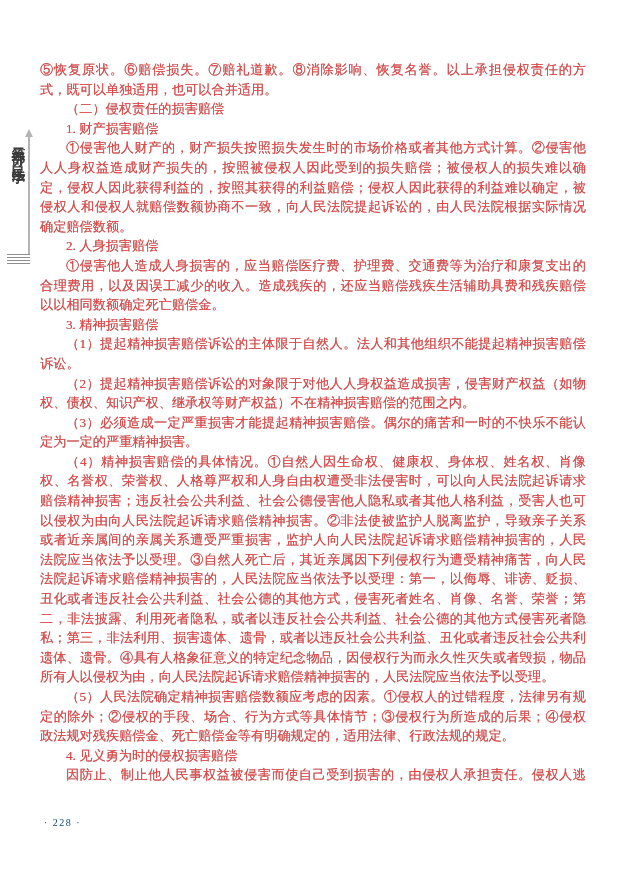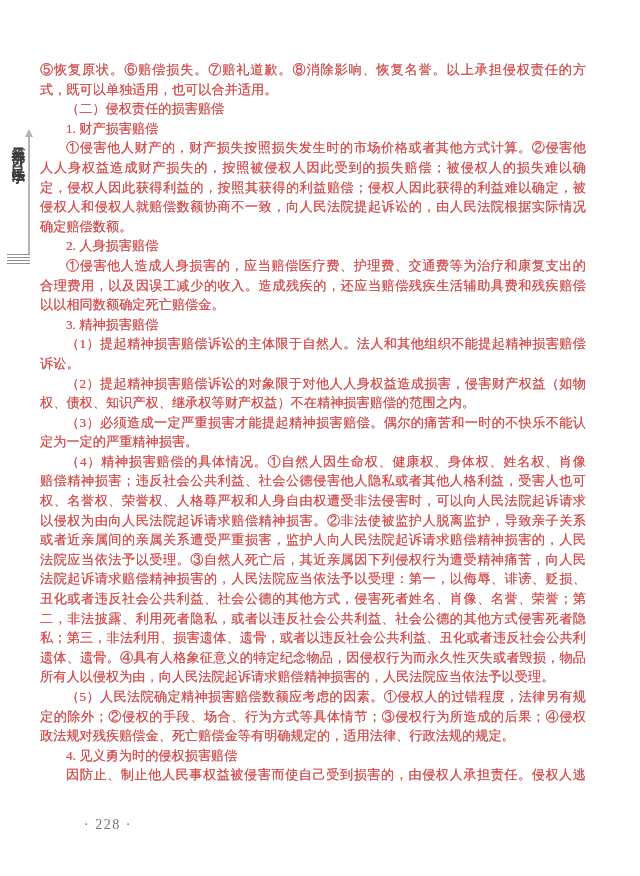--- a/index.html
+++ b/index.html
@@ -46,23 +46,22 @@
   }
   .side-gap{display:inline-block;height:11px;width:1px;}
   .hatch{
     position:absolute;left:0px;top:128px;width:23px;height:10px;
     background:repeating-linear-gradient(180deg,#8f8f8f 0 1px,#ffffff 1px 3px);
   }
 
   
   .page-number{
     position:absolute;left:44px;top:817px;
-    font-size:14px;color:#737373;letter-spacing:1.5px;
+    font-size:10px;color:#0c4a6e;letter-spacing:1.5px;
     font-family:"Liberation Serif","DejaVu Serif",serif;
-    margin-left:40px;
   }
 </style>
 </head>
 <body>
 
 <div class="page">
 
   <aside class="sidebar">
     <div class="arrow-line">
       <div class="arrow-head"></div>
@@ -86,22 +85,22 @@
       <div class="line fill">合理费用，以及因误工减少的收入。造成残疾的，还应当赔偿残疾生活辅助具费和残疾赔偿</div>
       <div class="line">以以相同数额确定死亡赔偿金。</div>
       <div class="line indent">3. 精神损害赔偿</div>
       <div class="line indent fill">（1）提起精神损害赔偿诉讼的主体限于自然人。法人和其他组织不能提起精神损害赔偿</div>
       <div class="line">诉讼。</div>
       <div class="line indent fill">（2）提起精神损害赔偿诉讼的对象限于对他人人身权益造成损害，侵害财产权益（如物</div>
       <div class="line">权、债权、知识产权、继承权等财产权益）不在精神损害赔偿的范围之内。</div>
       <div class="line indent fill">（3）必须造成一定严重损害才能提起精神损害赔偿。偶尔的痛苦和一时的不快乐不能认</div>
       <div class="line">定为一定的严重精神损害。</div>
       <div class="line indent fill">（4）精神损害赔偿的具体情况。①自然人因生命权、健康权、身体权、姓名权、肖像</div>
+      <div class="line fill">权、名誉权、荣誉权、人格尊严权和人身自由权遭受非法侵害时，可以向人民法院起诉请求</div>
       <div class="line fill">赔偿精神损害；违反社会公共利益、社会公德侵害他人隐私或者其他人格利益，受害人也可</div>
-      <div class="line fill">权、名誉权、荣誉权、人格尊严权和人身自由权遭受非法侵害时，可以向人民法院起诉请求</div>
       <div class="line fill">以侵权为由向人民法院起诉请求赔偿精神损害。②非法使被监护人脱离监护，导致亲子关系</div>
       <div class="line fill">或者近亲属间的亲属关系遭受严重损害，监护人向人民法院起诉请求赔偿精神损害的，人民</div>
       <div class="line fill">法院应当依法予以受理。③自然人死亡后，其近亲属因下列侵权行为遭受精神痛苦，向人民</div>
       <div class="line fill">法院起诉请求赔偿精神损害的，人民法院应当依法予以受理：第一，以侮辱、诽谤、贬损、</div>
       <div class="line fill">丑化或者违反社会公共利益、社会公德的其他方式，侵害死者姓名、肖像、名誉、荣誉；第</div>
       <div class="line fill">二，非法披露、利用死者隐私，或者以违反社会公共利益、社会公德的其他方式侵害死者隐</div>
       <div class="line fill">私；第三，非法利用、损害遗体、遗骨，或者以违反社会公共利益、丑化或者违反社会公共利益</div>
       <div class="line fill">遗体、遗骨。④具有人格象征意义的特定纪念物品，因侵权行为而永久性灭失或者毁损，物品</div>
       <div class="line">所有人以侵权为由，向人民法院起诉请求赔偿精神损害的，人民法院应当依法予以受理。</div>
       <div class="line indent fill">（5）人民法院确定精神损害赔偿数额应考虑的因素。①侵权人的过错程度，法律另有规</div>

